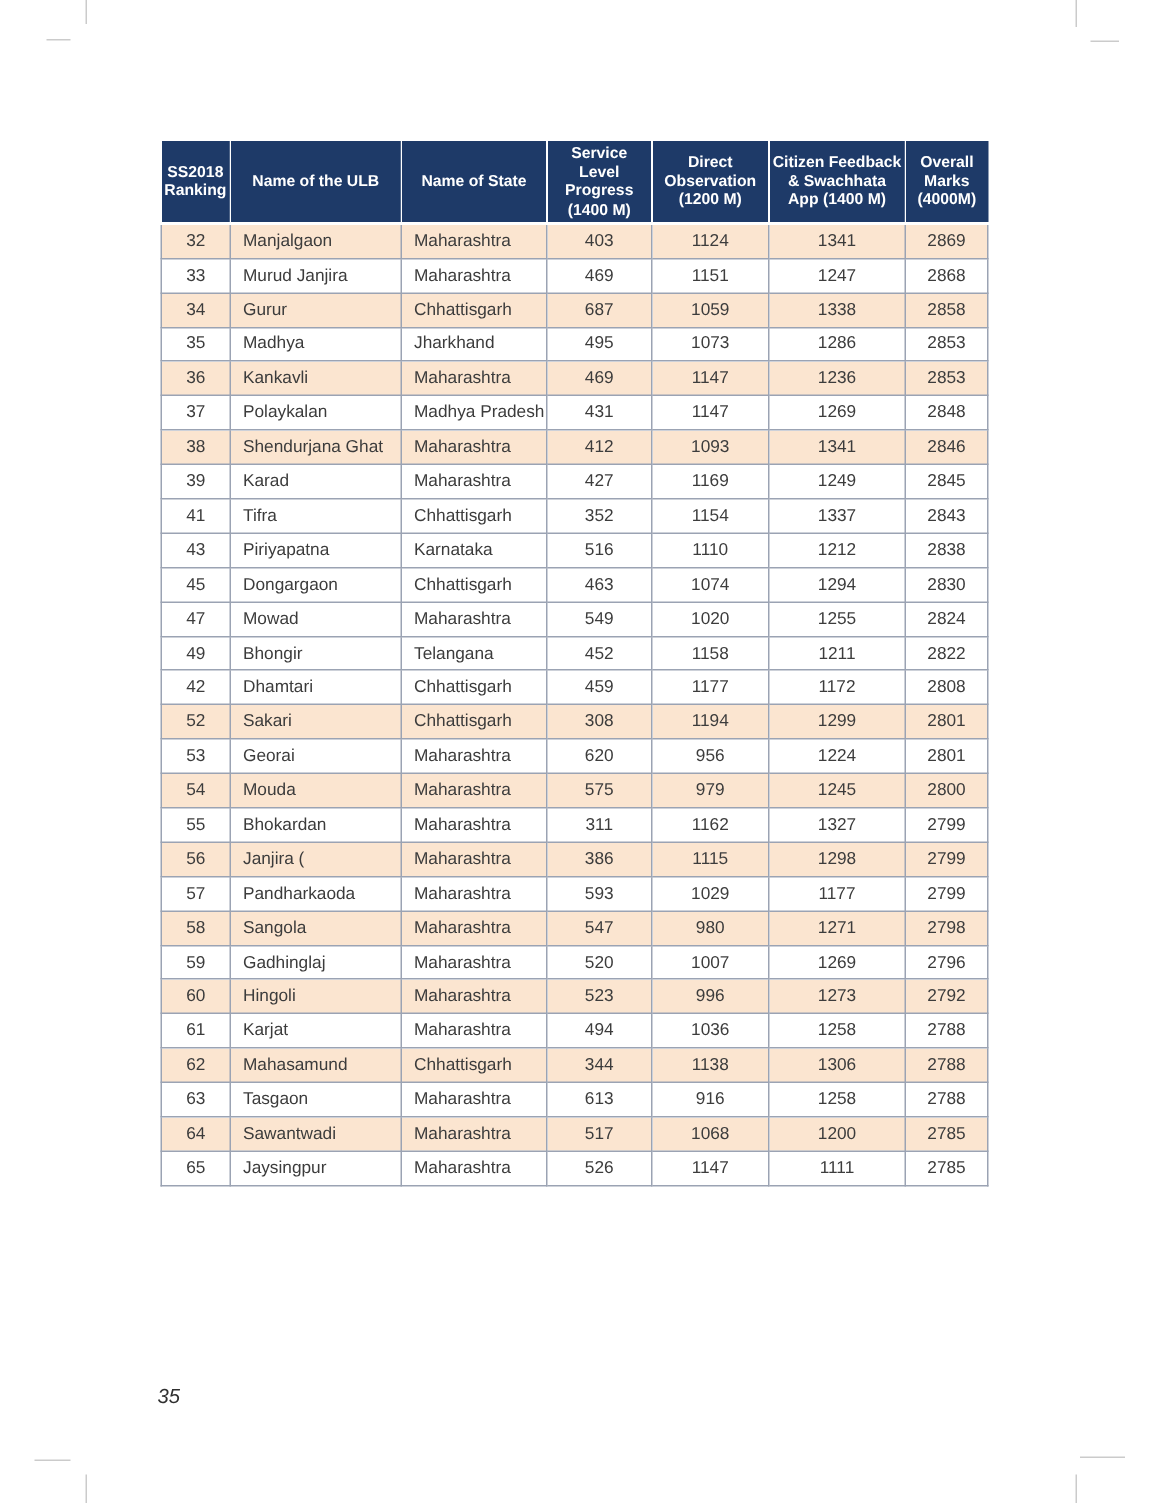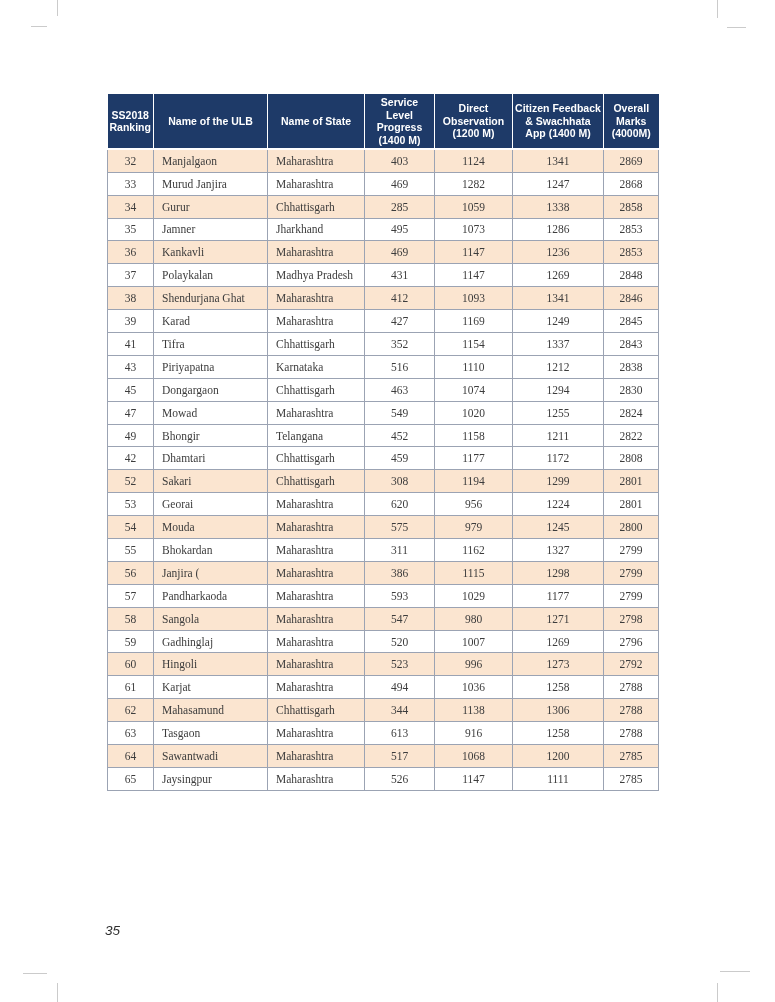--- a/index.html
+++ b/index.html
@@ -30,21 +30,21 @@
     line-height: 1.2;
     height: 46px;
     padding: 2px 2px;
     vertical-align: middle;
     text-align: center;
     border-bottom: 2.5px solid #ffffff;
     box-sizing: border-box;
     overflow: hidden;
   }
   .doc-table thead th + th { border-left: 1px solid rgba(255,255,255,0.45); }
-  .doc-table tbody tr { height: 22.9px; font-family: Liberation Serif, serif; }
+  .doc-table tbody tr { height: 22.9px; }
   .doc-table tbody td {
     border: 1px solid var(--border);
     font-size: 11.5px;
     color: var(--body-text);
     padding: 0 4px;
     background: #ffffff;
     white-space: nowrap;
     overflow: hidden;
   }
   .doc-table tbody tr.alt td { background: var(--row-alt-bg); }
@@ -97,36 +97,36 @@
         <td class="center">403</td>
         <td class="center">1124</td>
         <td class="center">1341</td>
         <td class="center">2869</td>
       </tr>
       <tr>
         <td class="center">33</td>
         <td class="left">Murud Janjira</td>
         <td class="left">Maharashtra</td>
         <td class="center">469</td>
-        <td class="center">1282</td>
+        <td class="center">1151</td>
         <td class="center">1247</td>
         <td class="center">2868</td>
       </tr>
       <tr class="alt">
         <td class="center">34</td>
         <td class="left">Gurur</td>
         <td class="left">Chhattisgarh</td>
-        <td class="center">285</td>
+        <td class="center">687</td>
         <td class="center">1059</td>
         <td class="center">1338</td>
         <td class="center">2858</td>
       </tr>
       <tr>
         <td class="center">35</td>
-        <td class="left">Jamner</td>
+        <td class="left">Madhya</td>
         <td class="left">Jharkhand</td>
         <td class="center">495</td>
         <td class="center">1073</td>
         <td class="center">1286</td>
         <td class="center">2853</td>
       </tr>
       <tr class="alt">
         <td class="center">36</td>
         <td class="left">Kankavli</td>
         <td class="left">Maharashtra</td>

